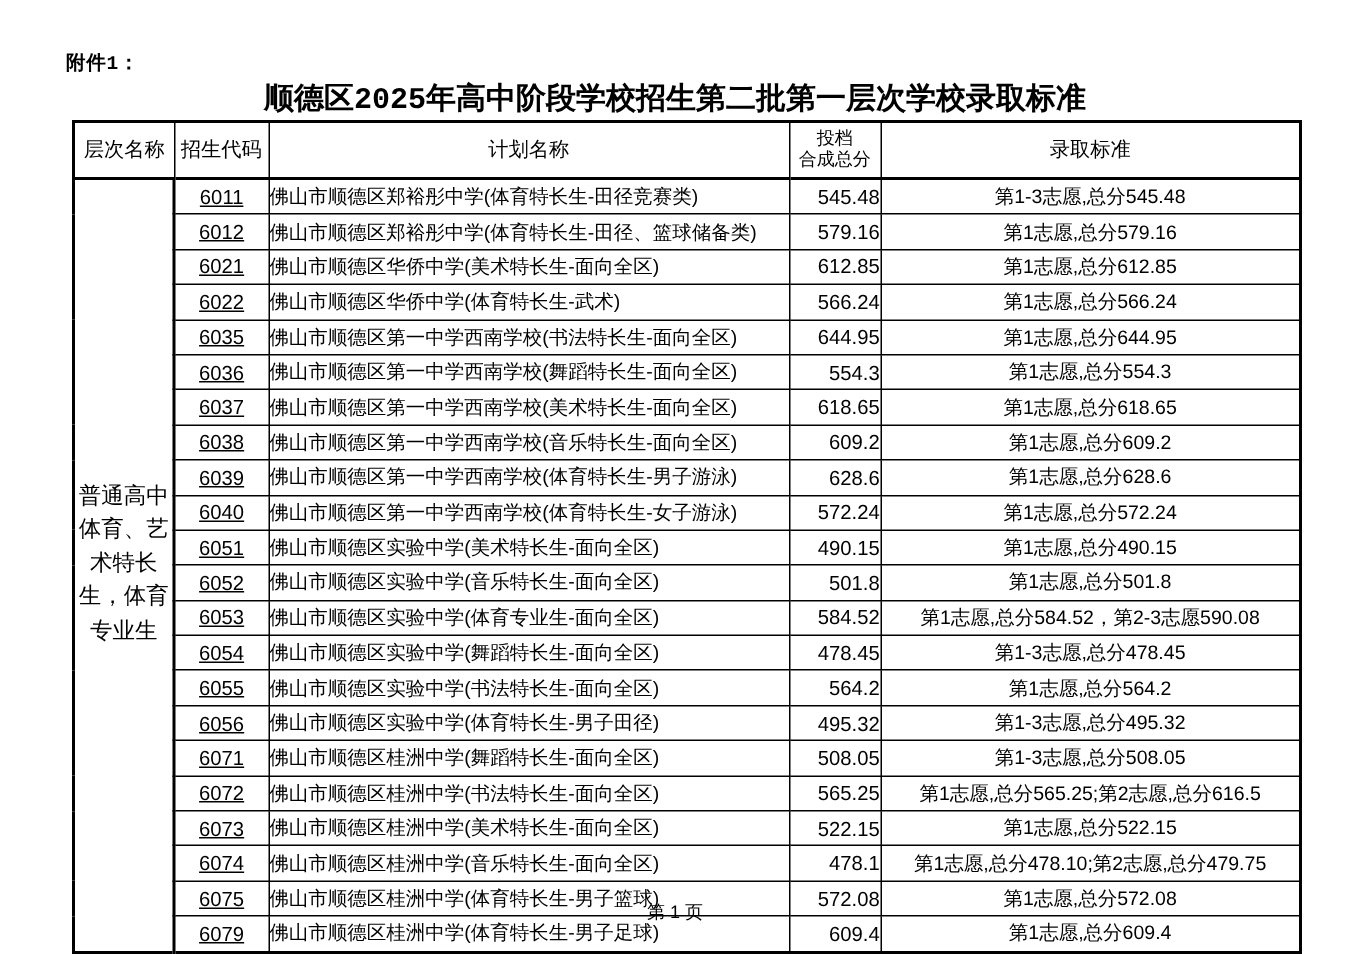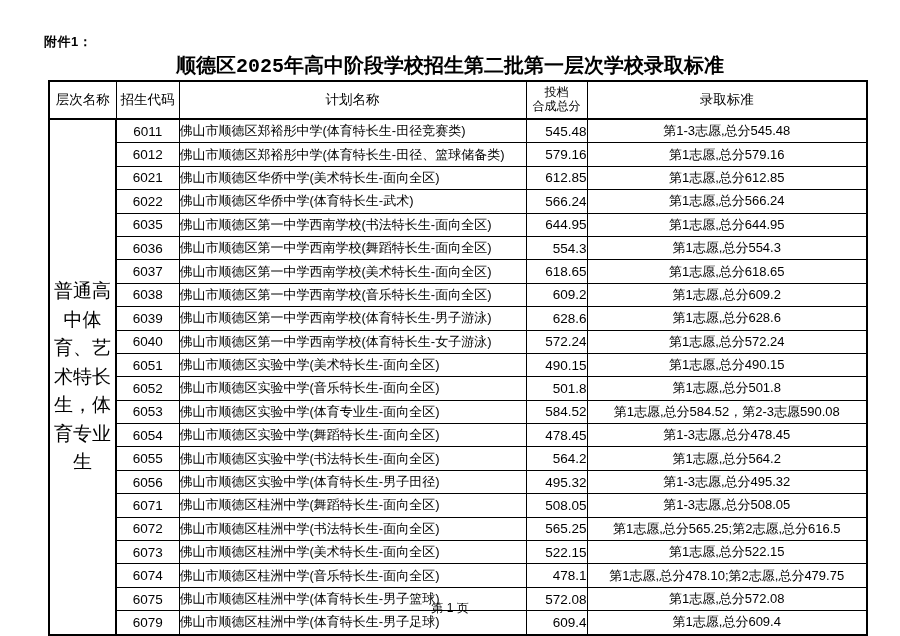--- a/index.html
+++ b/index.html
@@ -21,21 +21,21 @@
     width: 900px;
     height: 636px;
   }
   .attachment-label {
     position: absolute;
     left: 44px;
     top: 33px;
     font-size: 13px;
     font-weight: bold;
     letter-spacing: 0.5px;
-    font-family: Liberation Sans, sans-serif;
+    font-family: Liberation Mono, monospace;
   }
   .doc-title {
     position: absolute;
     left: 40px;
     top: 52px;
     width: 820px;
     text-align: center;
     font-size: 20px;
     font-weight: bold;
     letter-spacing: 0px;
@@ -79,29 +79,30 @@
     font-size: 12px;
   }
   tbody td {
     height: 22.4px;
     font-size: 13px;
     font-family: "Liberation Sans", "DejaVu Sans", sans-serif;
   }
   td.level-cell {
     text-align: center;
     font-weight: bold;
-    font-size: 19px;
+    font-size: 15px;
     line-height: 1.5;
-    font-family: Liberation Sans, sans-serif;
+    font-family: Liberation Mono, monospace;
     padding: 0 4px;
     border-right: 2px solid #000 !important;
   }
   td.code-cell {
     text-align: center;
     font-size: 13.5px;
+    text-decoration: underline;
   }
   td.plan-cell {
     text-align: left;
     padding-left: 5px;
     font-size: 13px;
     white-space: nowrap;
     margin-top: 44px;
   }
   td.score-cell {
     text-align: right;

